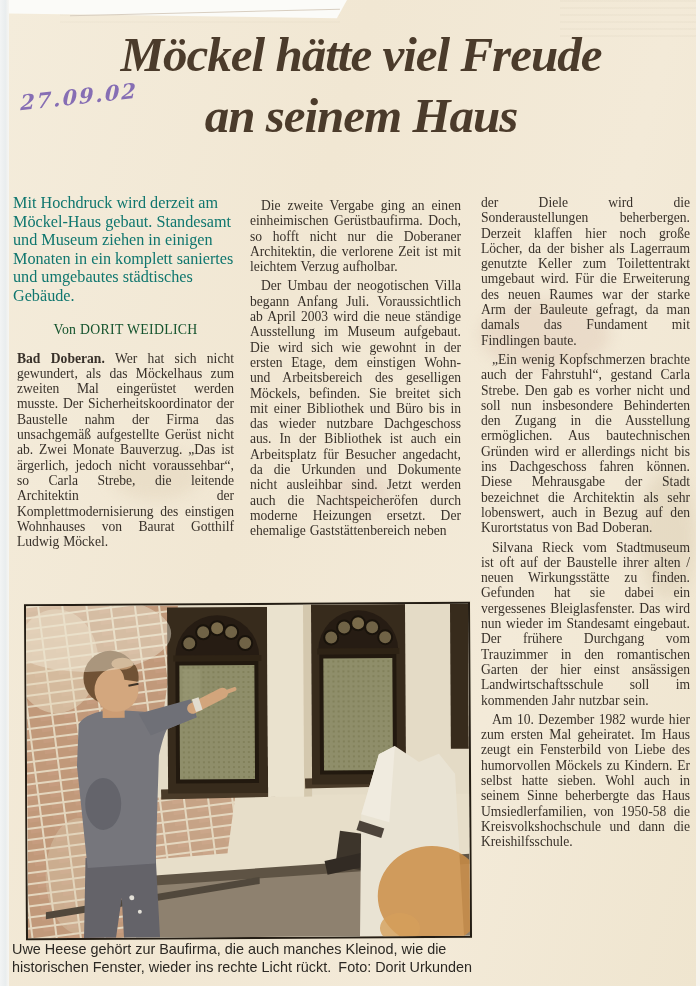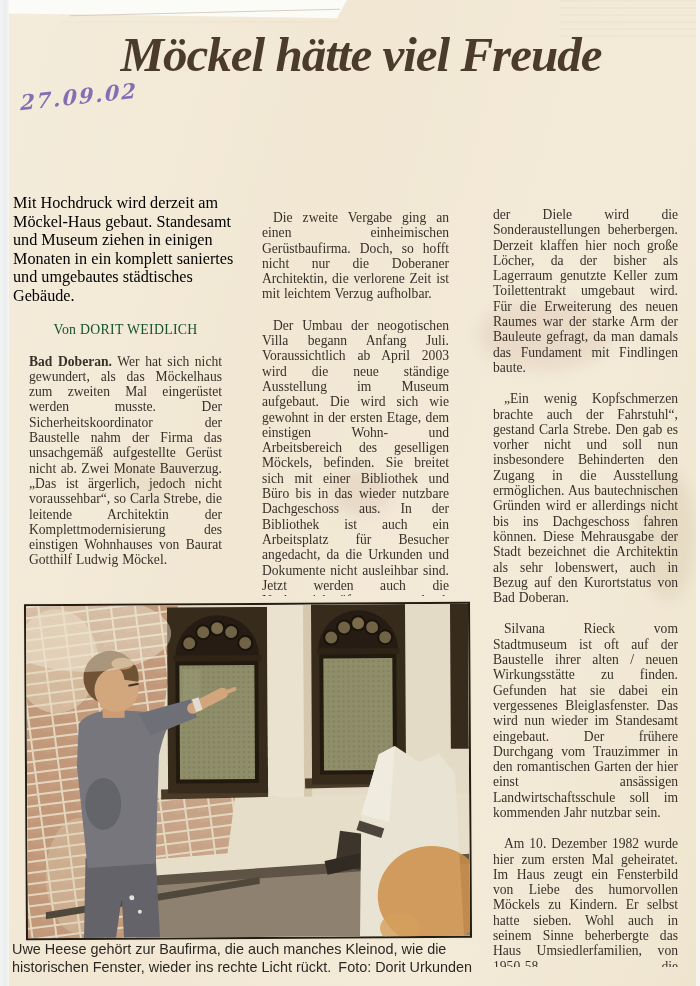--- a/index.html
+++ b/index.html
@@ -28,23 +28,23 @@
             font-size:49px;line-height:61px;font-weight:bold;color:#4b3b2b;
             letter-spacing:-1px;font-style:italic;}
   .subheadline{position:absolute;left:10px;right:8px;top:147px;margin:0;text-align:center;
                font-size:26px;line-height:30px;font-weight:normal;color:#3e362b;letter-spacing:0;}
 
   .col{position:absolute;color:#38312a;}
   .col1{left:13px;top:194px;width:225px;height:402px;overflow:hidden;}
   .col2{left:246px;top:194px;width:219px;height:402px;overflow:hidden;}
   .col3{left:477px;top:191px;width:217px;height:776px;overflow:hidden;}
 
-  .lede{margin:0 0 16px 0;font-size:16.2px;line-height:18.6px;color:#000000;text-align:left;}
+  .lede{margin:0 0 16px 0;font-size:16.2px;line-height:18.6px;color:#0f766e;text-align:left;}
   .byline{margin:0 0 13px 0;text-align:center;font-size:13.8px;letter-spacing:.3px;color:#14532d;}
-  p.body{margin:16px;font-size:13.6px;line-height:15.3px;text-align:justify;
+  p.body{margin:4px;font-size:13.6px;line-height:15.3px;text-align:justify;
          hyphens:auto;-webkit-hyphens:auto;word-spacing:.5px;}
   p.body.indent{text-indent:11px;}
   .dateline{font-weight:bold;}
 
   .photo{position:absolute;left:25px;top:603px;width:442px;height:332px;margin:0;
          border:2px solid #241d14;background:#e9e1cd;transform:rotate(-.35deg);
          box-shadow:0 0 0 1px #efe6d2;}
   .photo svg{display:block;}
 
   .caption{position:absolute;left:12px;top:940px;width:460px;margin:0;
@@ -65,21 +65,21 @@
   <div class="blot" style="left:110px;top:450px;width:90px;height:50px;background:rgba(216,196,170,.28)"></div>
   <div class="blot" style="left:330px;top:470px;width:60px;height:45px;background:rgba(206,170,160,.25)"></div>
 
   <div class="edge-left"></div>
   <div class="edge-right"></div>
   <div class="top-wedge"></div>
   <div class="fold-line"></div>
 
   <div class="handwritten">27.09.02</div>
 
-  <h1 class="headline"><span>Möckel hätte viel Freude</span><br></h1>
+  <h1 class="headline"><span>Möckel hätte viel Freude</span><br><span>an seinem Haus</span></h1>
 
 
   <div class="col col1">
     <p class="lede">Mit Hochdruck wird derzeit am Möckel-Haus gebaut. Standesamt und Museum ziehen in einigen Monaten in ein komplett saniertes und umgebautes städtisches Gebäude.</p>
     <div class="byline">Von DORIT WEIDLICH</div>
     <p class="body"><span class="dateline">Bad Doberan.</span> <span>Wer hat sich nicht gewundert, als das Möckelhaus zum zweiten Mal eingerüstet werden musste. Der Sicherheitskoordinator der Baustelle nahm der Firma das unsachgemäß aufgestellte Gerüst nicht ab. Zwei Monate Bauverzug. „Das ist ärgerlich, jedoch nicht voraussehbar“, so Carla Strebe, die leitende Architektin der Komplettmodernisierung des einstigen Wohnhauses von Baurat Gotthilf Ludwig Möckel.</span></p>
   </div>
 
   <div class="col col2">
     <p class="body indent">Die zweite Vergabe ging an einen einheimischen Gerüstbaufirma. Doch, so hofft nicht nur die Doberaner Architektin, die verlorene Zeit ist mit leichtem Verzug aufholbar.</p>

